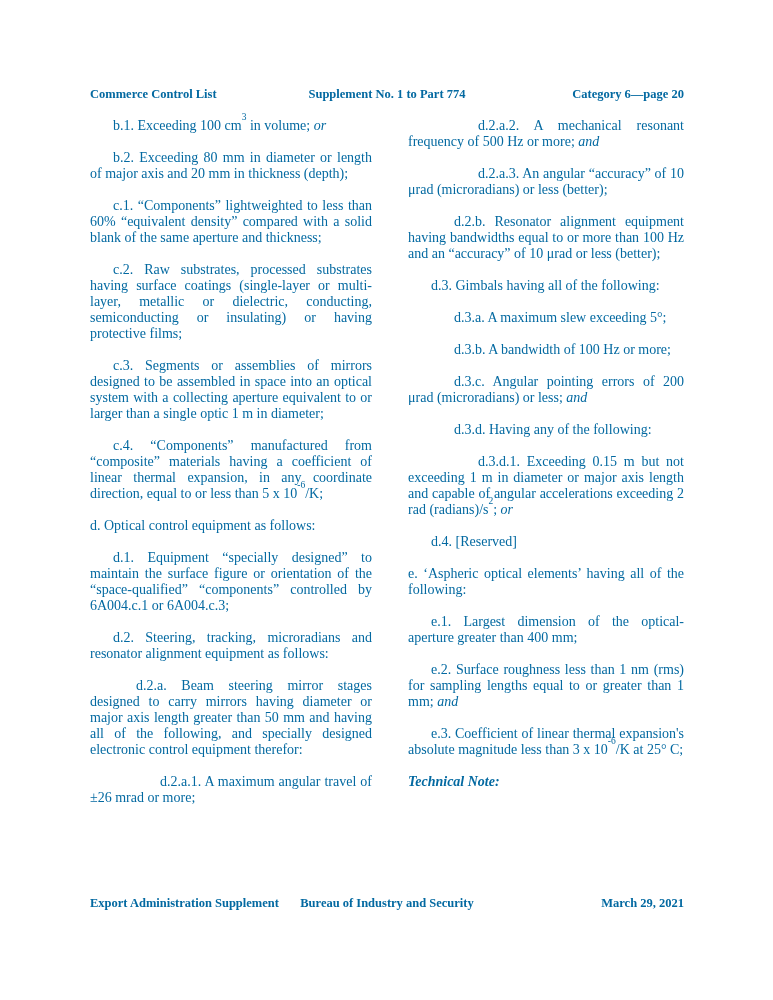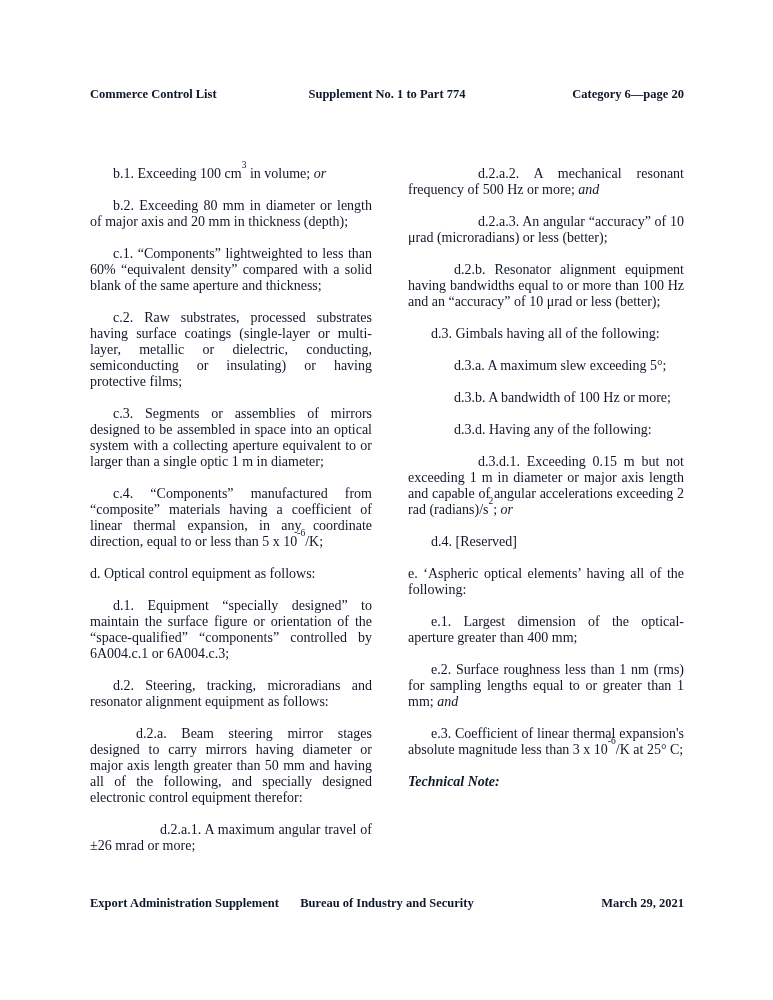--- a/index.html
+++ b/index.html
@@ -2,21 +2,21 @@
 <html><head>
 <meta charset="utf-8">
 <style>
   html, body { margin: 0; padding: 0; background: #ffffff; }
   .page {
     position: relative;
     width: 773px;
     height: 1000px;
     background: #ffffff;
     font-family: "Liberation Serif", serif;
-    color: #0f172a;
+    color: #0369a1;
     overflow: hidden;
   }
   .runhead {
     position: absolute;
     left: 90px;
     width: 594px;
     display: grid;
     grid-template-columns: 1fr auto 1fr;
     font-weight: bold;
     font-size: 12.5px;
@@ -30,21 +30,20 @@
   .footer { top: 896px; }
   .docbody {
     position: absolute;
     top: 118px;
     left: 90px;
     width: 594px;
     display: flex;
     gap: 36px;
     font-size: 14px;
     line-height: 16px;
-    margin-top: 48px;
   }
   .col { text-align: justify; }
   .col-left  { width: 282px; }
   .col-right { width: 276px; }
   p.para { margin: 0 0 16px 0; text-align: justify; }
   p.para:last-child { margin-bottom: 0; }
   .ind-0 { text-indent: 0; }
   .ind-1 { text-indent: 23px; }
   .ind-2 { text-indent: 46px; }
   .ind-3 { text-indent: 70px; }
@@ -82,20 +81,21 @@
         <p class="para ind-2"><span>d.2.a. Beam steering mirror stages designed to carry mirrors having diameter or major axis length greater than 50 mm and having all of the following, and specially designed electronic control equipment therefor:</span></p>
         <p class="para ind-3"><span>d.2.a.1. A maximum angular travel of ±26 mrad or more;</span></p>
       </div>
     <div class="col col-right" id="col-right">
         <p class="para ind-3"><span>d.2.a.2. A mechanical resonant frequency of 500 Hz or more; </span><span class="r-i">and</span></p>
         <p class="para ind-3"><span>d.2.a.3. An angular “accuracy” of 10 μrad (microradians) or less (better);</span></p>
         <p class="para ind-2"><span>d.2.b. Resonator alignment equipment having bandwidths equal to or more than 100 Hz and an “accuracy” of 10 μrad or less (better);</span></p>
         <p class="para ind-1"><span>d.3. Gimbals having all of the following:</span></p>
         <p class="para ind-2"><span>d.3.a. A maximum slew exceeding 5°;</span></p>
         <p class="para ind-2"><span>d.3.b. A bandwidth of 100 Hz or more;</span></p>
+        <p class="para ind-2"><span>d.3.c. Angular pointing errors of 200 μrad (microradians) or less; </span><span class="r-i">and</span></p>
         <p class="para ind-2"><span>d.3.d. Having any of the following:</span></p>
         <p class="para ind-3"><span>d.3.d.1. Exceeding 0.15 m but not exceeding 1 m in diameter or major axis length and capable of angular accelerations exceeding 2 rad (radians)/s</span><sup class="r-sup">2</sup><span>; </span><span class="r-i">or</span></p>
         <p class="para ind-1"><span>d.4. [Reserved]</span></p>
         <p class="para ind-0"><span>e. ‘Aspheric optical elements’ having all of the following:</span></p>
         <p class="para ind-1"><span>e.1. Largest dimension of the optical-aperture greater than 400 mm;</span></p>
         <p class="para ind-1"><span>e.2. Surface roughness less than 1 nm (rms) for sampling lengths equal to or greater than 1 mm; </span><span class="r-i">and</span></p>
         <p class="para ind-1"><span>e.3. Coefficient of linear thermal expansion's absolute magnitude less than 3 x 10</span><sup class="r-sup">-6</sup><span>/K at 25° C;</span></p>
         <p class="para ind-0"><span class="r-bi">Technical Note:</span></p>
       </div>
   </div>

